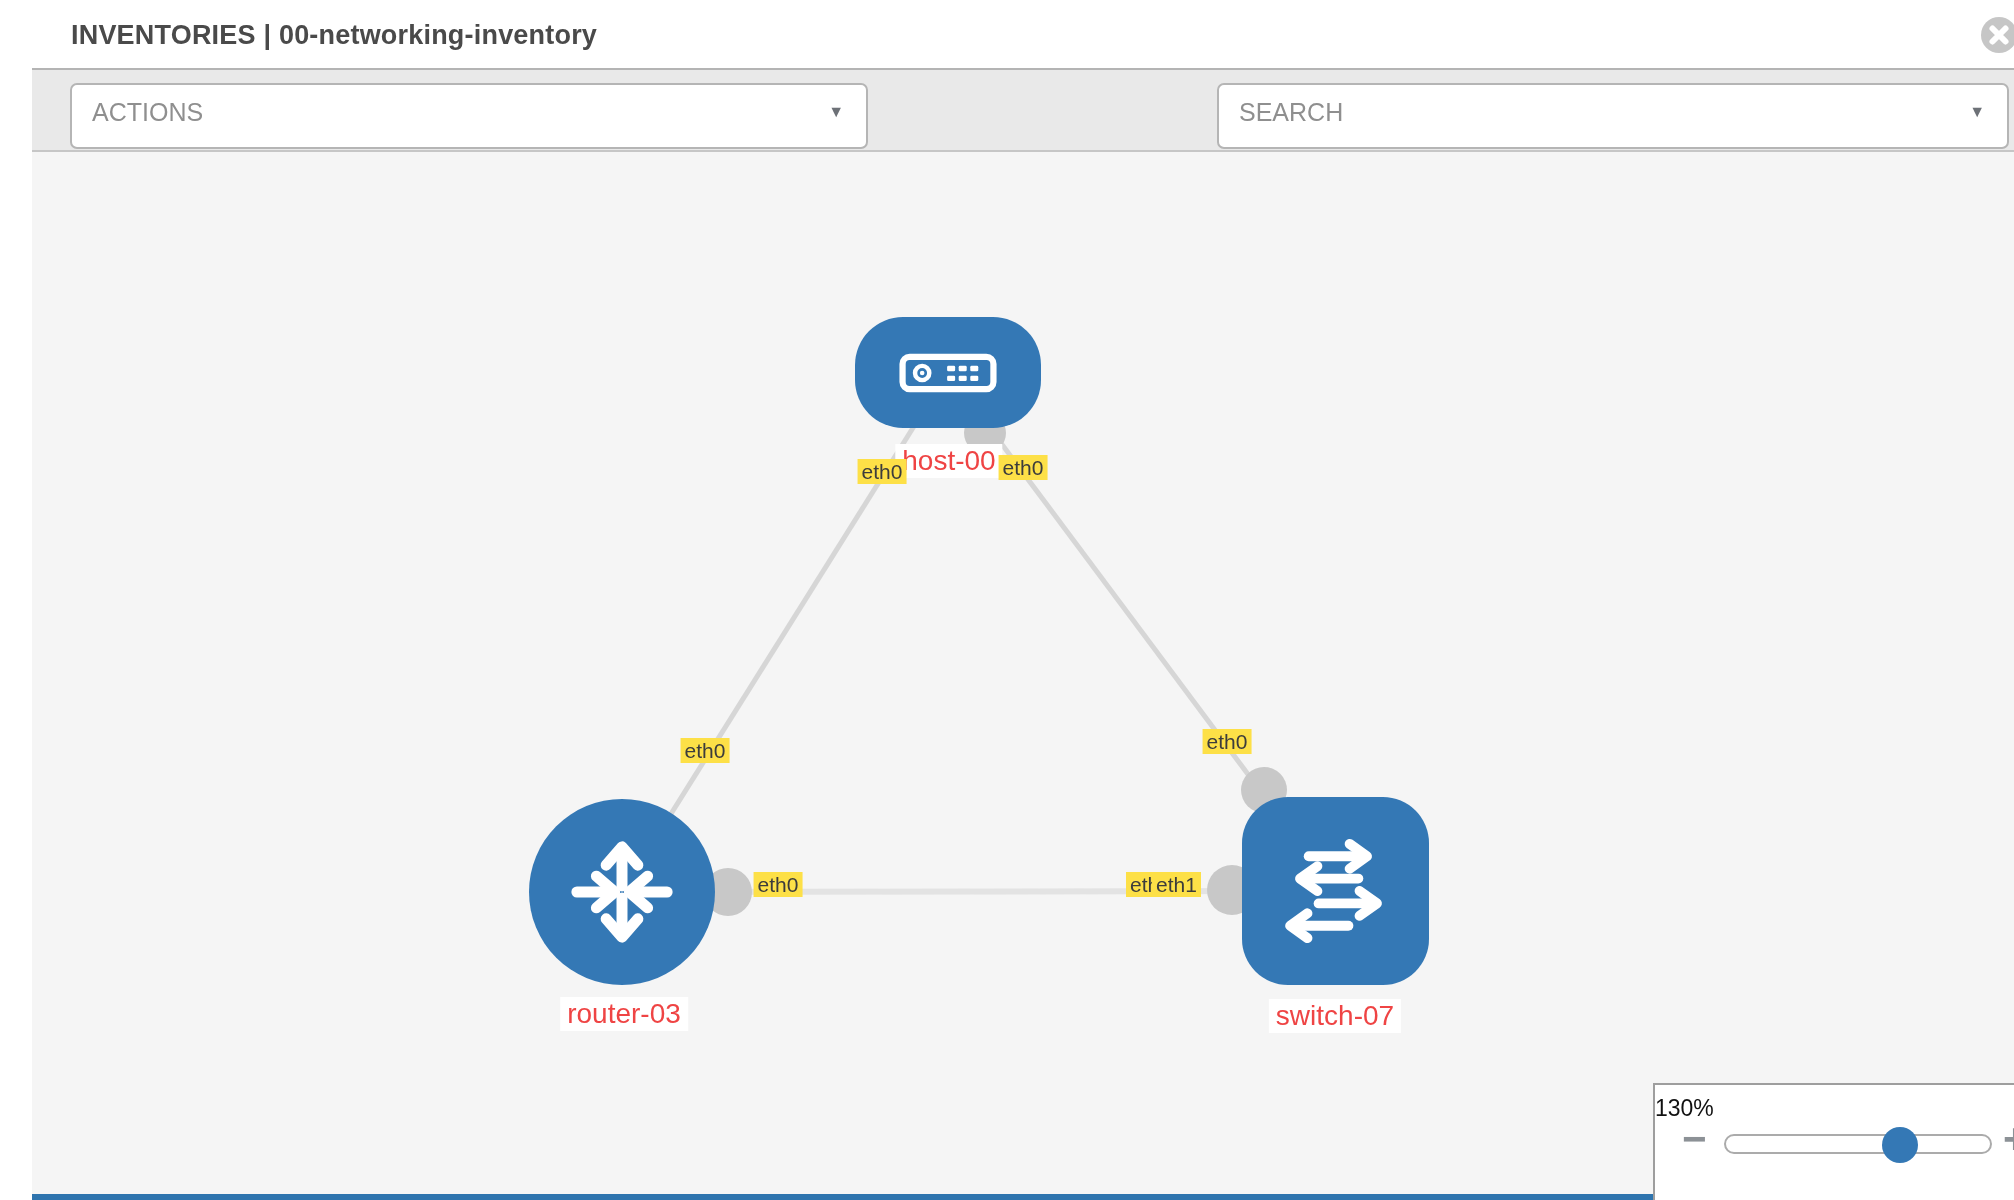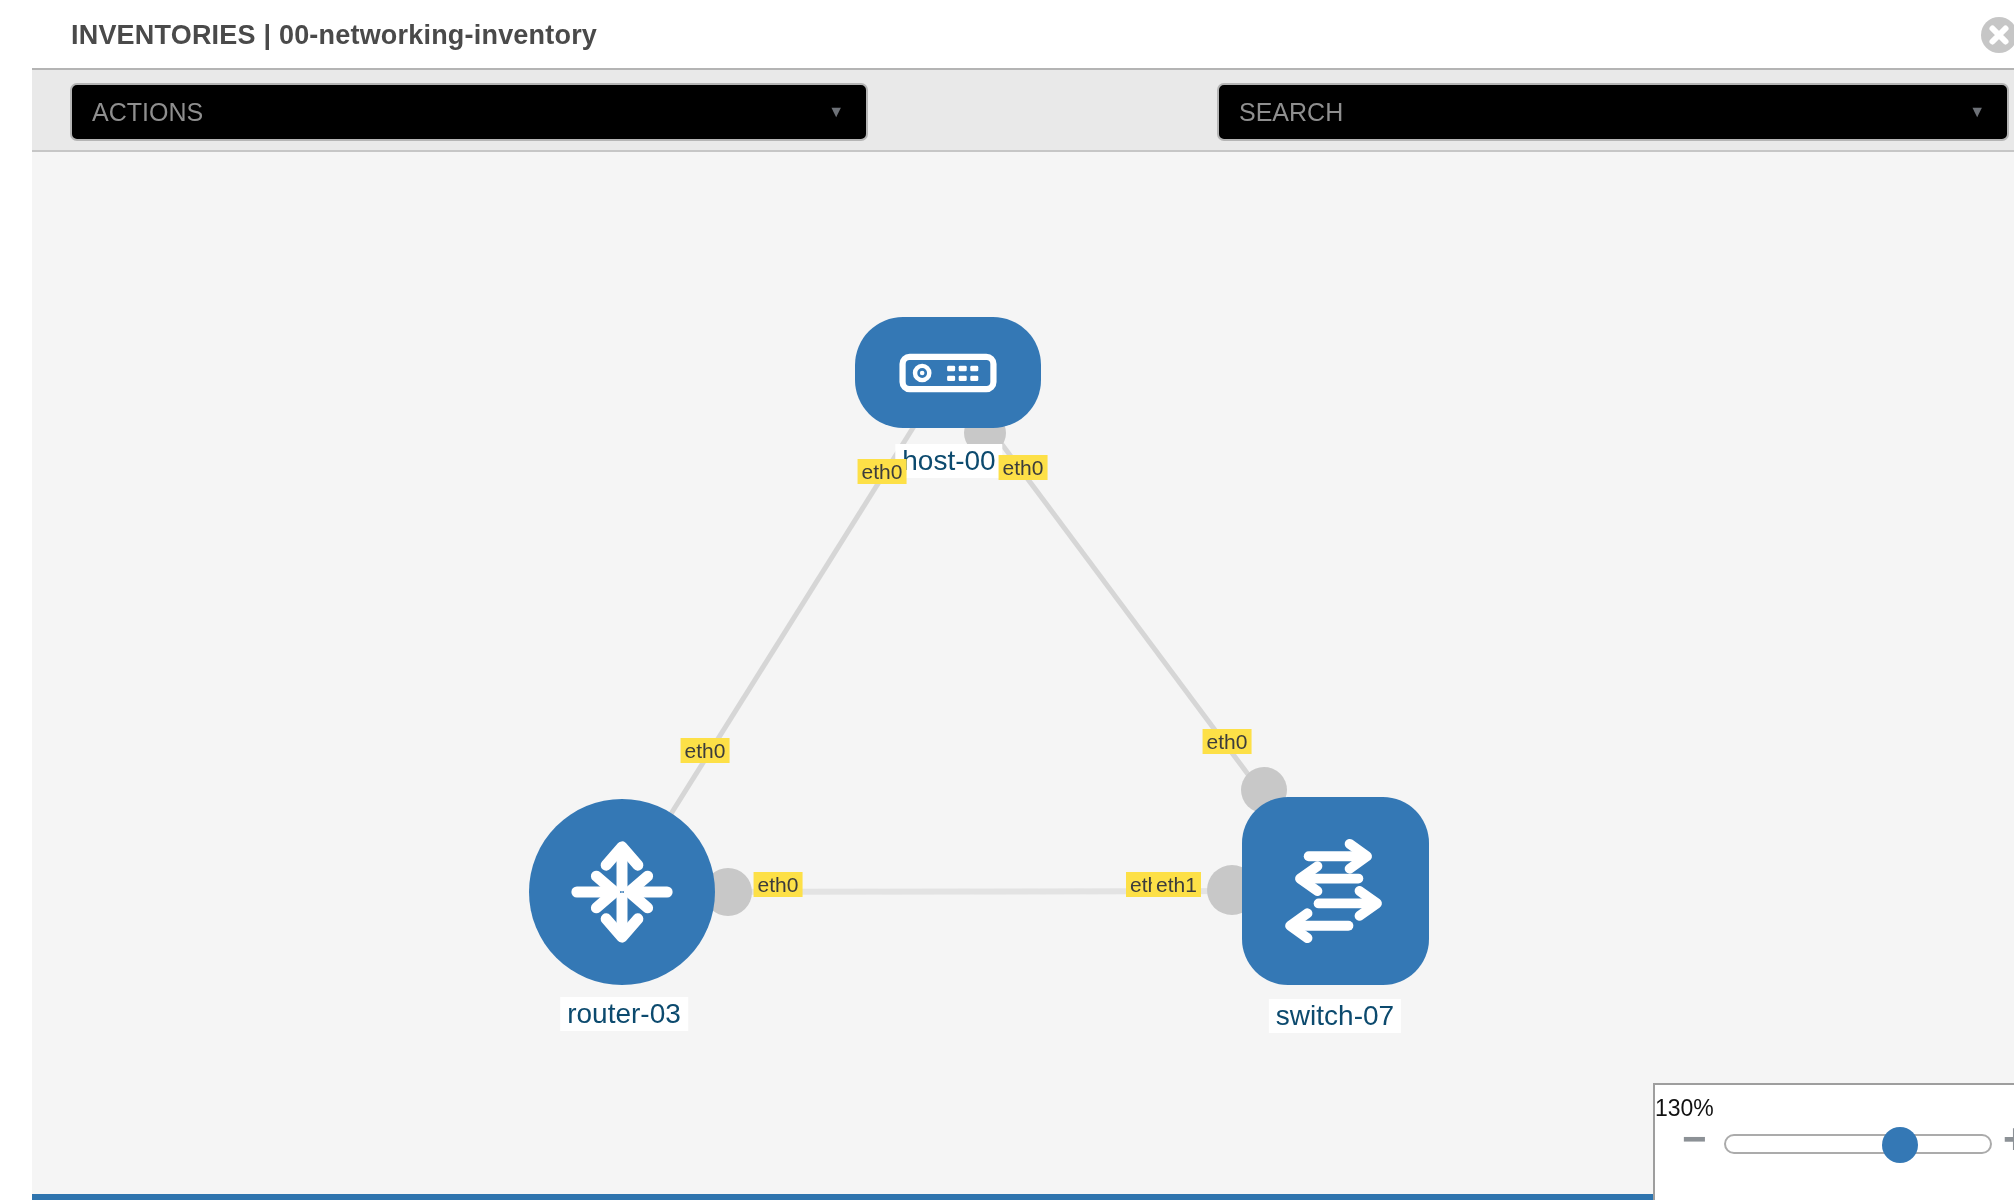--- a/index.html
+++ b/index.html
@@ -11,21 +11,21 @@
             background:#ffffff; border-bottom:2px solid #b4b4b4; }
   .title { position:absolute; left:39px; top:20px; font-size:27px; font-weight:bold;
            color:#4a4a4a; letter-spacing:0.2px; }
   .title span { font-weight:bold; }
   .close-btn { position:absolute; right:28px; top:16px; width:38px; height:38px;
                cursor:pointer; }
 
   
   .toolbar { position:absolute; left:0; top:70px; width:2014px; height:82px;
              background:#e9e9e9; border-bottom:2px solid #c6c6c6; }
-  .dd { position:absolute; top:13px; height:58px; background:#000000;
+  .dd { position:absolute; top:13px; height:66px; background:#ffffff;
         border:2px solid #b5b5b5; border-radius:7px; }
   .dd-actions { left:38px; width:798px; }
   .dd-search  { left:1185px; width:792px; }
   .dd-text { position:absolute; left:20px; top:0; line-height:54px; font-size:25px;
              color:#8f8f8f; }
   .dd-caret { position:absolute; right:22px; top:0; line-height:54px; font-size:16px;
               color:#6d7177; }
   .tb-icon { position:absolute; top:96px; width:40px; height:42px; cursor:pointer; }
   .tb-icon.wrench { left:1046px; }
   .tb-icon.key    { left:1112px; }
@@ -36,21 +36,21 @@
   .links-layer { position:absolute; left:0; top:0; width:2014px; height:1200px;
                  z-index:1; pointer-events:none; }
 
   .node { position:absolute; z-index:2; background:#3478b5; display:flex;
           align-items:center; justify-content:center; cursor:pointer; }
   .node-host   { left:823px; top:317px; width:186px; height:111px; border-radius:48px; }
   .node-router { left:497px; top:799px; width:186px; height:186px; border-radius:50%; }
   .node-switch { left:1210px; top:797px; width:187px; height:188px; border-radius:46px; }
 
   .node-label { position:absolute; z-index:3; transform:translateX(-50%);
-                background:#ffffff; color:#0c4a6e; font-size:28px; line-height:32px;
+                background:#ffffff; color:#ef4444; font-size:28px; line-height:32px;
                 padding:1px 7px; white-space:nowrap; }
   .iface { position:absolute; z-index:3; background:#fde047; color:#3c3c3c;
            font-size:21px; line-height:25px; padding:0 4px; white-space:nowrap; }
   .iface.centered { transform:translateX(-50%); }
 
   
   .zoom-panel { position:absolute; left:1621px; top:1083px; width:391px; height:120px;
                 background:#ffffff; border:2px solid #9e9e9e; z-index:5; }
   .zoom-level { position:absolute; left:0; top:10px; width:391px; 
                 font-size:23px; color:#111111; }

